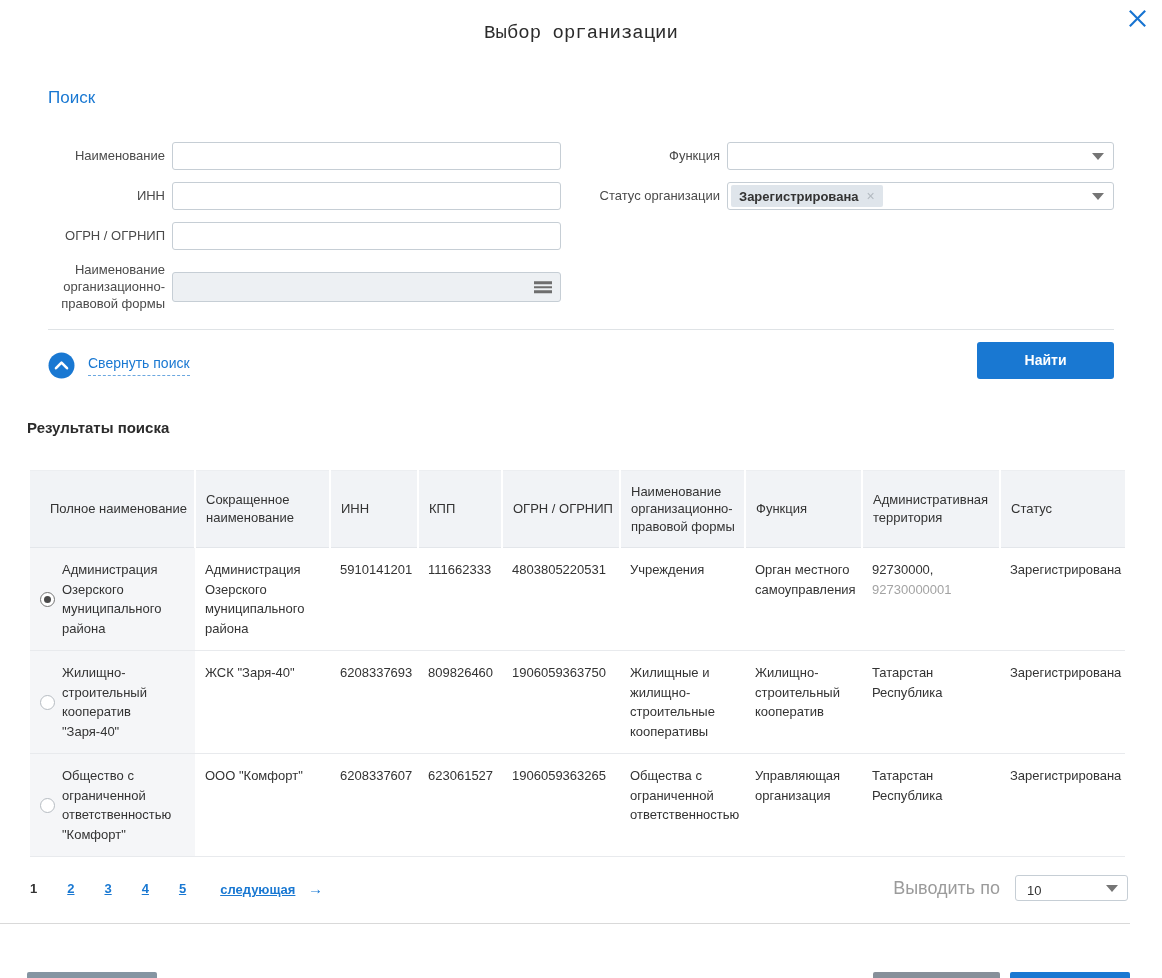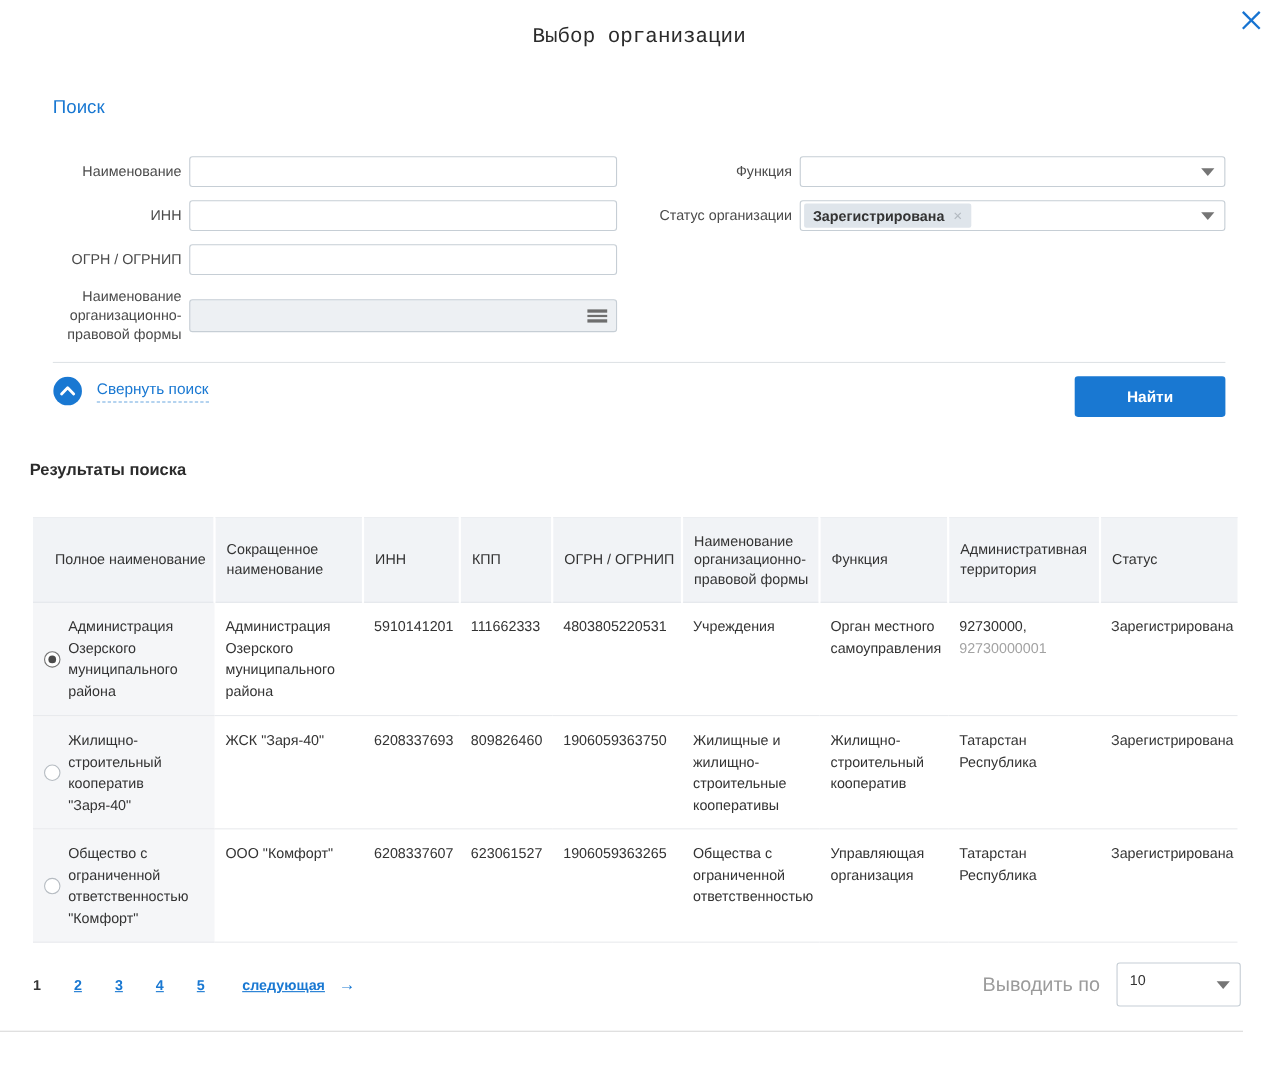--- a/index.html
+++ b/index.html
@@ -66,21 +66,21 @@
     background: #edf0f3; border: 1px solid #c6ced5; border-radius: 3px;
     cursor: pointer;
   }
   .burger { position: absolute; right: 8px; top: 50%; transform: translateY(-50%); width: 18px; }
   .burger i { display: block; height: 2.5px; background: #6e6e6e; margin: 2px 0; }
 
   .search-divider { margin: 16px 48px 0; border-top: 1px solid #dfe3e6; }
 
   .search-actions {
     margin: 12px 48px 0;
-    display: flex; justify-content: space-between; align-items: flex-start;
+    display: flex; justify-content: space-between; align-items: flex-end;
   }
   .collapse-link { display: flex; align-items: center; cursor: pointer; }
   .collapse-text {
     margin-left: 13px; font-size: 14px; color: #1978d2;
     border-bottom: 1px dashed #6aa7e0; padding-bottom: 4px;
   }
   .btn {
     border: none; border-radius: 3px; cursor: pointer;
     color: #fff; font-family: "Liberation Sans", sans-serif;
     font-size: 13px; font-weight: 700;
@@ -126,21 +126,21 @@
   }
   .pages { display: flex; align-items: center; font-size: 13px; font-weight: 700; }
   .page-current { color: #333; margin-right: 30px; }
   .page-link { color: #1978d2; text-decoration: underline; margin-right: 30px; cursor: pointer; }
   .next-link { color: #1978d2; cursor: pointer; margin-left: 4px; }
   .next-label { text-decoration: underline; }
   .next-arrow { margin-left: 9px; text-decoration: none; font-size: 15px; font-weight: 400; }
   .per-page { display: flex; align-items: center; }
   .per-page-label { font-size: 18px; color: #9b9b9b; margin-right: 15px; }
   .per-page-select {
-    position: relative; width: 113px; height: 40px;
+    position: relative; width: 113px; height: 26px;
     border: 1px solid #c6ced5; border-radius: 3px;
     font-size: 13px; padding: 7px 28px 7px 11px; cursor: pointer; background: #fff;
   }
 
   .footer-divider { margin: 22px 32px 0 0; border-top: 1px solid #d9d9d9; }
   .footer { margin: 48px 32px 0 27px; display: flex; justify-content: space-between; }
   .footer-right { display: flex; }
   .btn-clear { width: 130px; height: 30px; background: #8595a2; border-radius: 2px; }
   .btn-cancel { width: 127px; height: 30px; background: #87909a; border-radius: 2px; margin-right: 10px; }
   .btn-select { width: 120px; height: 30px; background: #1978d2; border-radius: 2px; }

